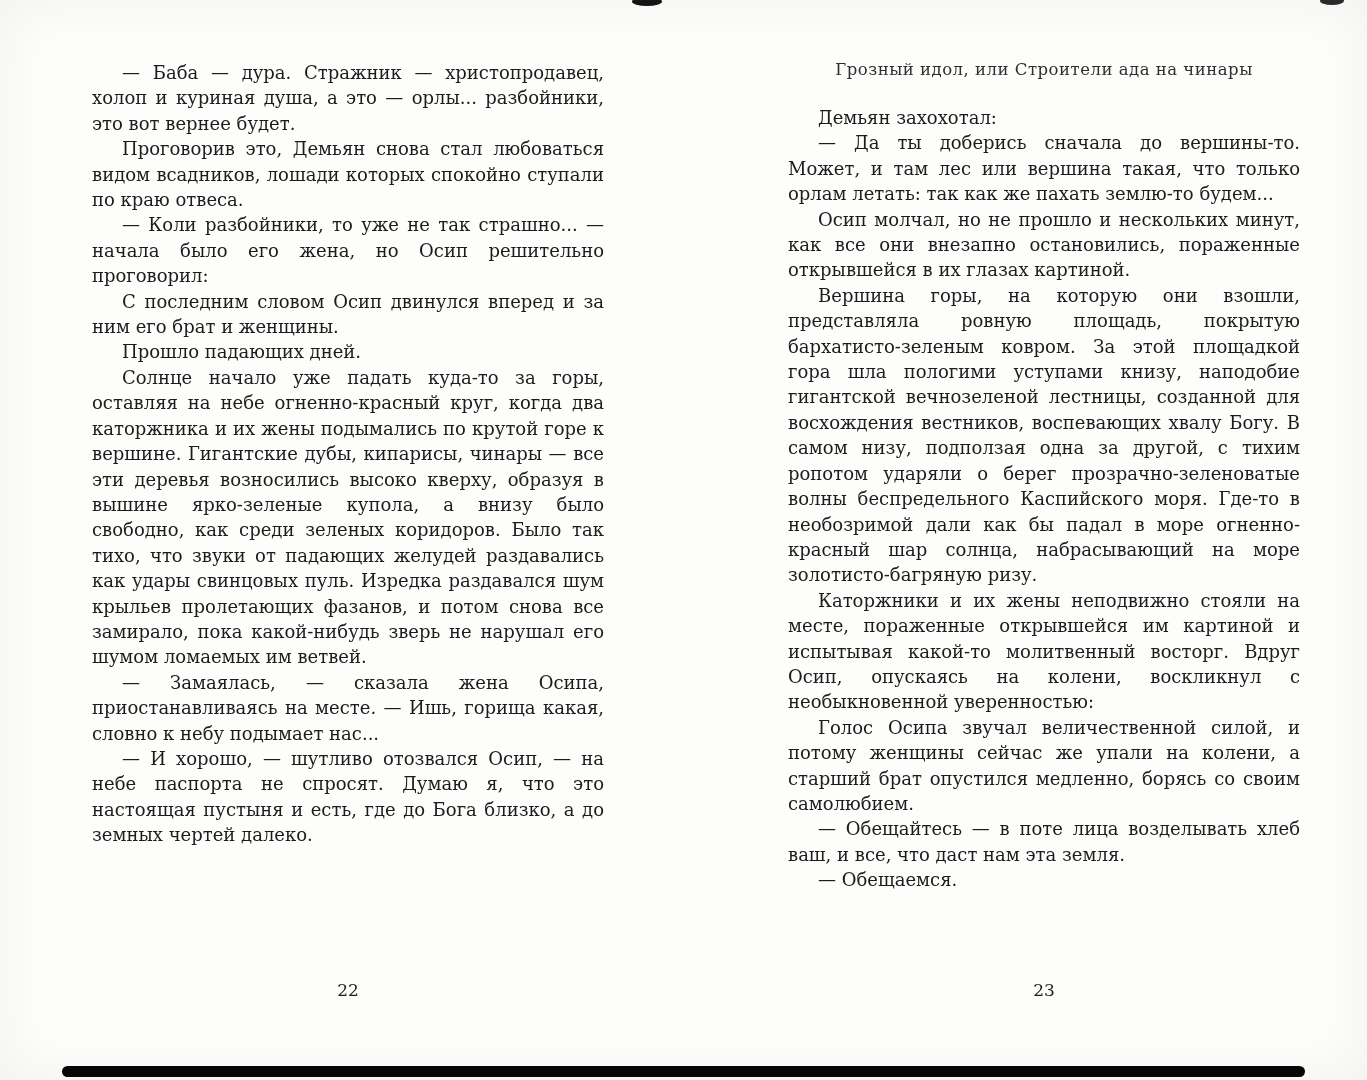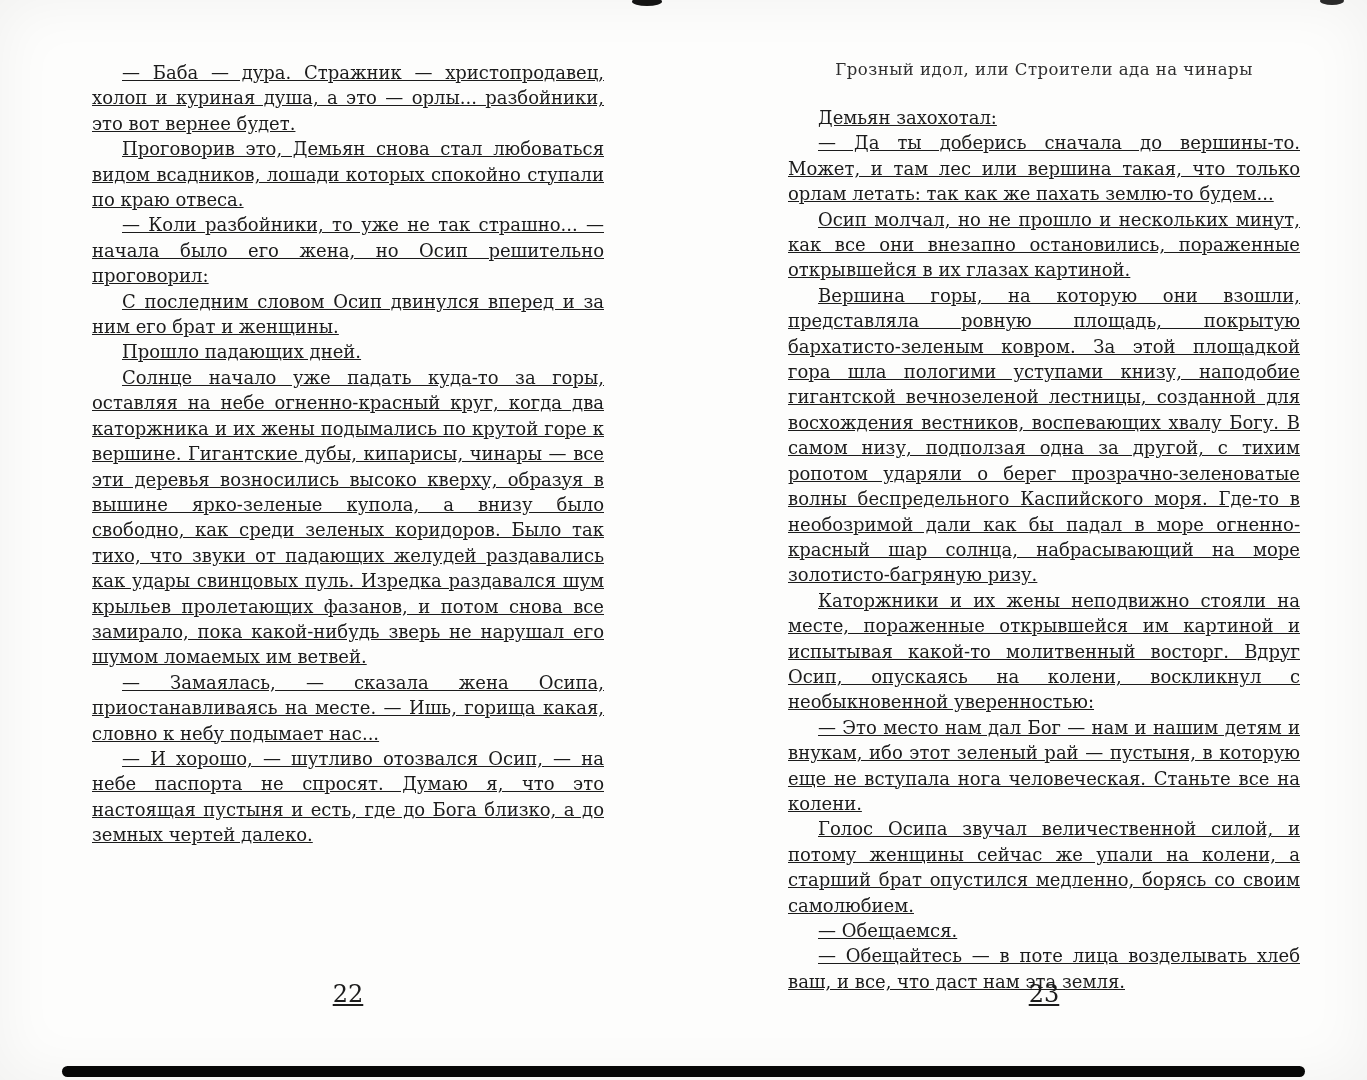--- a/index.html
+++ b/index.html
@@ -29,32 +29,30 @@
     color:#2e2e2e;
     margin-bottom:26px;
     white-space:nowrap;
   }
   .text-block {
     font-size:18px;
     line-height:25.4px;
     text-align:justify;
     color:#1c1c1c;
     hyphens:auto;
-    text-decoration:underline;
     -webkit-hyphens:auto;
   }
   .text-block .para { text-indent:30px; }
   .page-number {
     position:absolute;
     top:980px;
     width:512px;
     text-align:center;
-    font-size:24px;
+    font-size:17px;
     color:#1c1c1c;
-    text-decoration:underline;
   }
   .page-number-left  { left:92px; }
   .page-number-right { left:788px; }
   .scan-bar-bottom {
     position:absolute;
     left:62px; top:1066px;
     width:1243px; height:11px;
     background:#070707;
     border-radius:6px;
   }
@@ -92,24 +90,23 @@
   </div>
 
   <div class="page page-right">
     <div class="running-head">Грозный идол, или Строители ада на чинары</div>
     <div class="text-block">
         <p class="para" lang="ru">Демьян захохотал:</p>
         <p class="para" lang="ru">— Да ты доберись сначала до вершины-то. Может, и там лес или вершина такая, что только орлам летать: так как же пахать землю-то будем...</p>
         <p class="para" lang="ru">Осип молчал, но не прошло и нескольких минут, как все они внезапно остановились, пораженные открывшейся в их глазах картиной.</p>
         <p class="para" lang="ru">Вершина горы, на которую они взошли, представляла ровную площадь, покрытую бархатисто-зеленым ковром. За этой площадкой гора шла пологими уступами книзу, наподобие гигантской вечнозеленой лестницы, созданной для восхождения вестников, воспевающих хвалу Богу. В самом низу, подползая одна за другой, с тихим ропотом ударяли о берег прозрачно-зеленоватые волны беспредельного Каспийского моря. Где-то в необозримой дали как бы падал в море огненно-красный шар солнца, набрасывающий на море золотисто-багряную ризу.</p>
         <p class="para" lang="ru">Каторжники и их жены неподвижно стояли на месте, пораженные открывшейся им картиной и испытывая какой-то молитвенный восторг. Вдруг Осип, опускаясь на колени, воскликнул с необыкновенной уверенностью:</p>
-        <p class="para" lang="ru">— Это место нам дал Бог — нам и нашим детям и внукам, ибо этот зеленый рай — пустыня, в которую еще не вступала нога человеческая. Станьте все на колени.</p>
         <p class="para" lang="ru">Голос Осипа звучал величественной силой, и потому женщины сейчас же упали на колени, а старший брат опустился медленно, борясь со своим самолюбием.</p>
+        <p class="para" lang="ru">— Обещайтесь — в поте лица возделывать хлеб ваш, и все, что даст нам эта земля.</p>
         <p class="para" lang="ru">— Обещаемся.</p>
-        <p class="para" lang="ru">— Обещайтесь — в поте лица возделывать хлеб ваш, и все, что даст нам эта земля.</p>
       </div>
   </div>
 
   <div class="page-number page-number-left">22</div>
 
   <div class="page-number page-number-right">23</div>
 
   <div class="scan-smudge-top-center"></div>
   <div class="scan-smudge-top-right"></div>
   <div class="scan-bar-bottom"></div>

